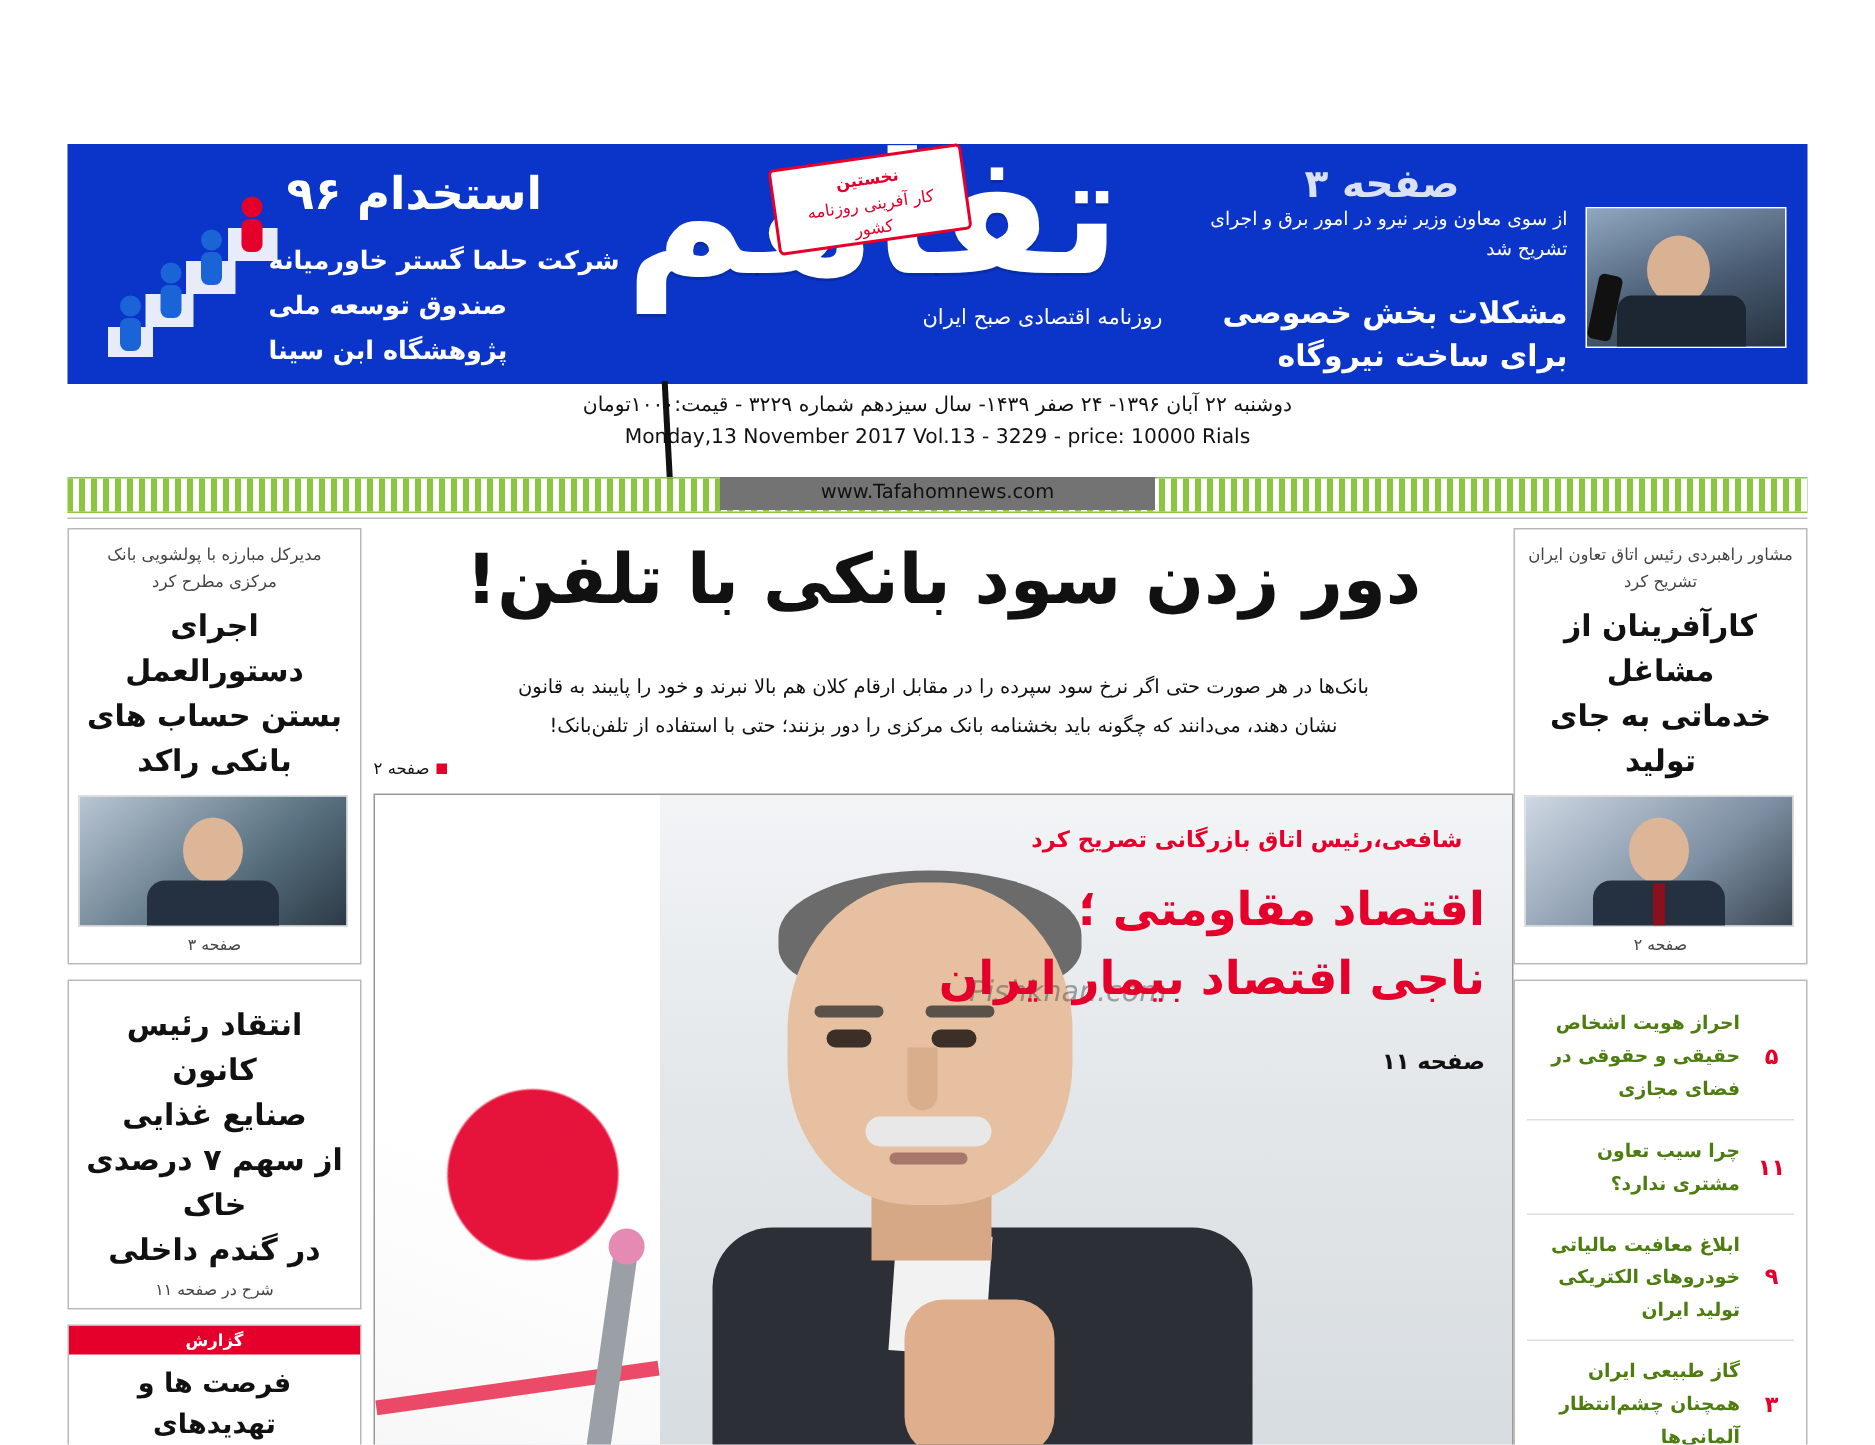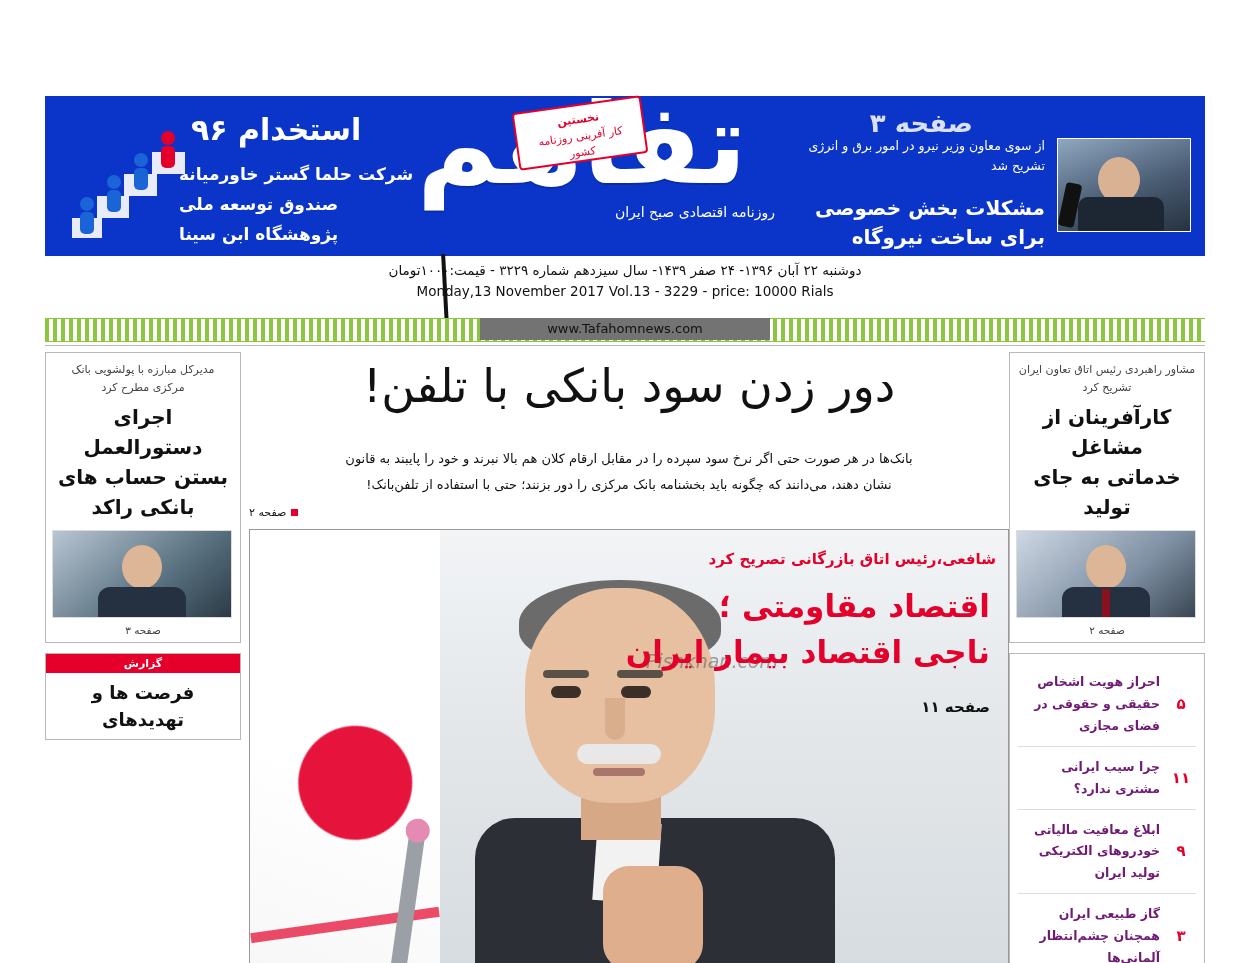--- a/index.html
+++ b/index.html
@@ -113,23 +113,23 @@
   .thumb .h{position:absolute;left:50%;top:14px;margin-left:-20px;width:40px;height:44px;border-radius:50%;background:#dcb696;}
   .thumb .s{position:absolute;left:50%;top:56px;margin-left:-44px;width:88px;height:34px;border-radius:12px 12px 0 0;background:#253040;}
   .thumb .tie{position:absolute;left:50%;top:58px;margin-left:-4px;width:8px;height:28px;background:#8a1020;}
   .redlabel{
     display:block;background:#e4002b;color:#fff;font-size:11px;text-align:center;
     padding:3px 8px;margin:-8px -8px 6px;font-weight:bold;
   }
   .bullets .b-item{display:flex;align-items:center;gap:8px;padding:9px 2px;}
   .bullets .b-item + .b-item{border-top:1px solid #ddd;}
   .b-num{width:26px;flex:0 0 26px;text-align:center;color:#e4002b;font-size:15px;font-weight:bold;}
-  .b-txt{flex:1;font-size:12.5px;line-height:1.75;color:#701a75;text-align:right;font-weight:bold;}
+  .b-txt{flex:1;font-size:12.5px;line-height:1.75;color:#4d7c0f;text-align:right;font-weight:bold;}
   .lead-title{
-    font-size:46px;font-weight:normal;color:#111;text-align:center;line-height:1.25;margin-top:6px;
+    font-size:46px;font-weight:bold;color:#111;text-align:center;line-height:1.25;margin-top:6px;
   }
   .lead-deck{
     font-size:13px;color:#111;text-align:center;line-height:2;margin:16px 40px 0;
   }
   .lead-pg{font-size:11px;color:#111;text-align:left;margin-top:8px;}
   .sq{display:inline-block;width:7px;height:7px;background:#e4002b;margin-left:5px;}
 
   
   .photo{
     position:relative;margin-top:10px;width:758px;height:440px;border:1px solid #999;
@@ -159,21 +159,21 @@
   .p-eye.l{left:66px;}.p-eye.r{left:136px;}
   .p-nose{position:absolute;left:120px;top:120px;width:20px;height:42px;background:#d8ae8c;border-radius:0 0 10px 10px;}
   .p-mous{position:absolute;left:92px;top:166px;width:84px;height:20px;background:#e8e8e8;border-radius:10px;}
   .p-mouth{position:absolute;left:108px;top:190px;width:52px;height:8px;background:#a8766a;border-radius:4px;}
   .p-neck{position:absolute;left:96px;top:212px;width:80px;height:50px;background:#d6a886;}
   .p-suit{position:absolute;left:-10px;top:240px;width:360px;height:160px;background:#2c2f36;border-radius:40px 40px 0 0;}
   .p-shirt{position:absolute;left:110px;top:244px;width:64px;height:80px;background:#f2f2f2;transform:rotate(4deg);}
   .p-hand{position:absolute;left:118px;top:288px;width:100px;height:104px;background:#dfae8d;border-radius:26px;}
   .mic2{position:absolute;left:150px;top:300px;width:16px;height:140px;background:#9aa0a6;border-radius:6px;transform:rotate(8deg);}
   .mic2 .tip{position:absolute;left:-4px;top:-12px;width:24px;height:24px;border-radius:50%;background:#e48ab3;}
-  .ph-kicker{position:absolute;right:12px;top:20px;color:#e4002b;font-size:15px;font-weight:bold;}
+  .ph-kicker{position:absolute;right:33px;top:20px;color:#e4002b;font-size:15px;font-weight:bold;}
   .ph-t1{position:absolute;right:18px;top:58px;color:#e4002b;font-size:31px;font-weight:bold;text-align:right;}
   .ph-t2{position:absolute;right:18px;top:104px;color:#e4002b;font-size:31px;font-weight:bold;text-align:right;}
   .ph-pg{position:absolute;right:18px;top:168px;color:#111;font-size:15px;font-weight:bold;text-align:right;}
   .wm{position:absolute;right:230px;top:120px;color:rgba(90,90,90,.55);font-size:19px;font-style:italic;}
 </style>
 </head>
 <body>
 
 <div class="masthead">
   <div class="masthead-inner">
@@ -213,21 +213,21 @@
       <span class="stamp-l3">کشور</span>
     </div>
 
     <div class="promo-right">
       <div class="promo-page">صفحه ۳</div>
       <div class="promo-photo">
         <div class="mic"></div>
         <div class="face"></div>
         <div class="body"></div>
       </div>
-      <div class="promo-kicker">از سوی معاون وزیر نیرو در امور برق و انرژی تشریح شد</div>
+      <div class="promo-kicker">از سوی معاون وزیر نیرو در امور برق و اجرای تشریح شد</div>
       <div class="promo-title">
         <div>مشکلات بخش خصوصی</div>
         <div>برای ساخت نیروگاه</div>
       </div>
     </div>
   </div>
 </div>
 
 <div class="datebar">
   <div class="pen"></div>
@@ -258,21 +258,21 @@
     <div class="b-item">
       <div class="b-num">۵</div>
       <div class="b-txt">
         <div>احراز هویت اشخاص</div>
         <div>حقیقی و حقوقی در فضای مجازی</div>
       </div>
     </div>
     <div class="b-item">
       <div class="b-num">۱۱</div>
       <div class="b-txt">
-        <div>چرا سیب ایرانی</div>
+        <div>چرا سیب تعاون</div>
         <div>مشتری ندارد؟</div>
       </div>
     </div>
     <div class="b-item">
       <div class="b-num">۹</div>
       <div class="b-txt">
         <div>ابلاغ معافیت مالیاتی</div>
         <div>خودروهای الکتریکی تولید ایران</div>
       </div>
     </div>
@@ -296,20 +296,29 @@
       <div>بستن حساب های</div>
       <div>بانکی راکد</div>
     </div>
     <div class="thumb a">
       <div class="h"></div>
       <div class="s"></div>
     </div>
     <div class="box-pg">صفحه ۳</div>
   </div>
 
+  <div class="box">
+    <div class="box-title">
+      <div>انتقاد رئیس کانون</div>
+      <div>صنایع غذایی</div>
+      <div>از سهم ۷ درصدی خاک</div>
+      <div>در گندم داخلی</div>
+    </div>
+    <div class="box-pg">شرح در صفحه ۱۱</div>
+  </div>
 
   <div class="box">
     <span class="redlabel">گزارش</span>
     <div class="box-title sm">
       <div>فرصت ها و تهدیدهای</div>
 
     </div>
 
   </div>
 

